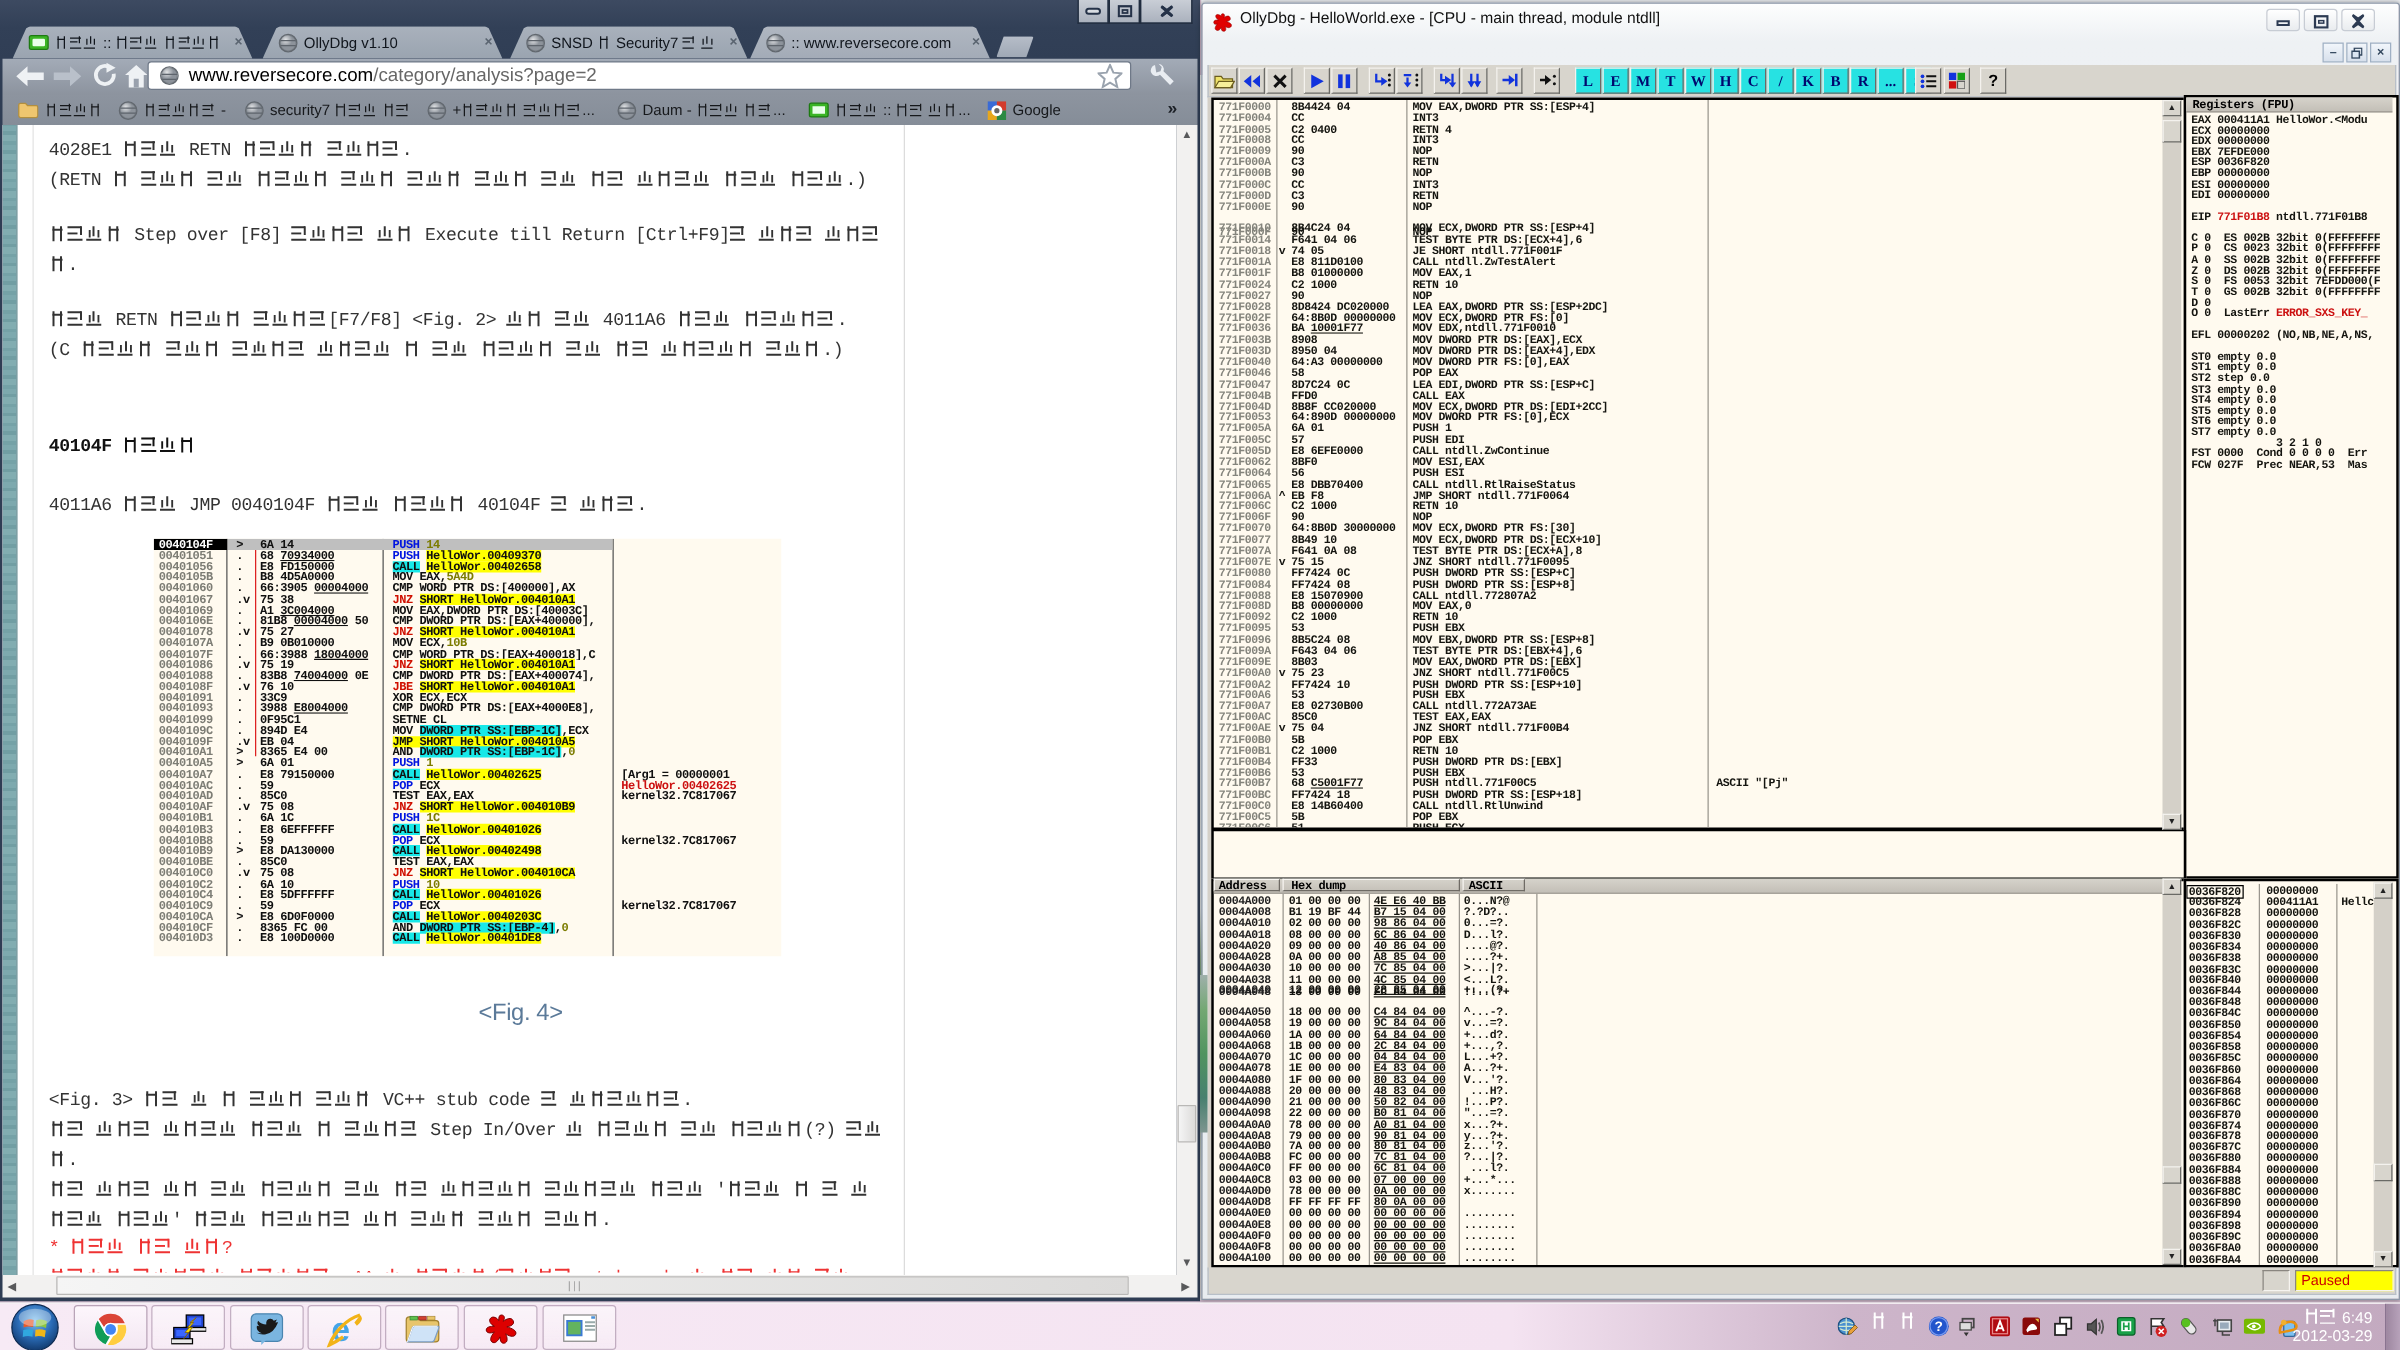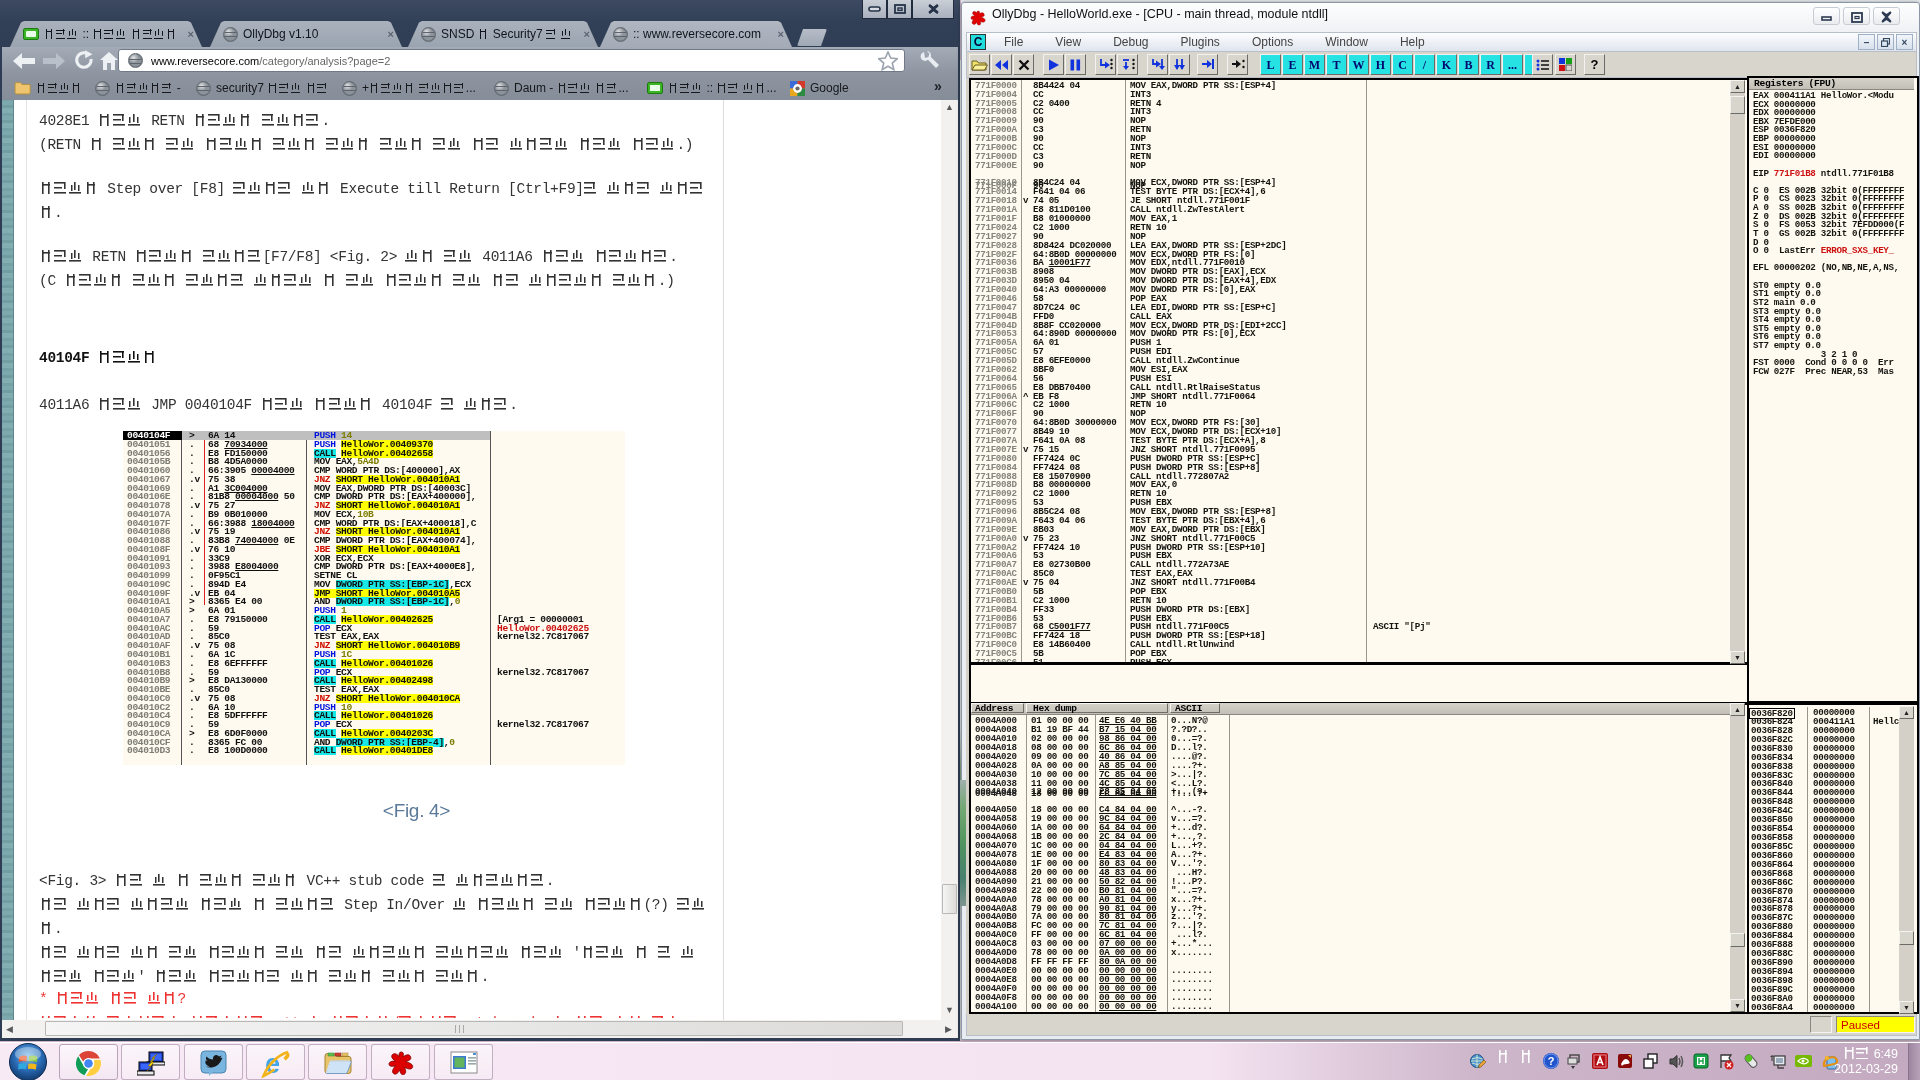--- a/index.html
+++ b/index.html
@@ -148,21 +148,21 @@
 <svg class="abs" style="left:73px;top:50px" width="22" height="22">
       <path d="M18 9 A 7.2 7.2 0 1 1 15.5 4.5" fill="none" stroke="#eef1f4" stroke-width="3"></path>
       <path d="M12.2 0.2 L12.2 8.2 L19.5 4.2 Z" fill="#eef1f4"></path>
     </svg>
 <svg class="abs" style="left:99px;top:50px" width="20" height="22">
       <path d="M10 2 L19 10 L16 10 L16 20 L4 20 L4 10 L1 10 Z" fill="#eef1f4"></path>
       <rect x="8" y="13" width="4" height="7" fill="#99a1ad"></rect>
     </svg>
 <div id="omni" class="abs"></div>
 <span class="glb" style="position:absolute;display:block;left:128px;top:53px"></span>
-<div class="abs" style="left:151px;top:51px;font-size:11px;color:#000;line-height:20px"><span>www.reversecore.com</span><span style="color:#666">/category/analysis?page=2</span></div>
+<div class="abs" style="left:151px;top:51px;font-size:15px;color:#000;line-height:20px"><span>www.reversecore.com</span><span style="color:#666">/category/analysis?page=2</span></div>
 <svg class="abs" style="left:878px;top:51px" width="20" height="20">
       <path d="M10 1 L12.7 7.1 L19.3 7.7 L14.3 12.1 L15.8 18.6 L10 15.2 L4.2 18.6 L5.7 12.1 L0.7 7.7 L7.3 7.1 Z" fill="none" stroke="#9aa3ae" stroke-width="1.6"></path>
     </svg>
 <svg class="abs" style="left:917px;top:49px" width="24" height="24">
       <path d="M7 3 a4.5 4.5 0 1 0 4 7.8 l8 8.2 3 -3 -8.2 -8 a4.5 4.5 0 0 0 -4 -6 l2.6 2.6 -1 3.4 -3.4 1 z" fill="#e9edf2"></path>
     </svg>
 <div id="bookbar" class="abs sm">
 <span class="bk abs" style="left:12px">
         <svg width="17" height="14">
           <path d="M1 3 Q1 1.6 2.4 1.6 L6.4 1.6 L8 3.4 L15 3.4 Q16.2 3.4 16.2 4.8 L16.2 11.6 Q16.2 13 14.8 13 L2.4 13 Q1 13 1 11.6 Z" fill="#efc66f" stroke="#b38f3e"></path>
@@ -489,21 +489,20 @@
         <rect x="2" y="2" width="10" height="9" fill="none" stroke="#2c3a52" stroke-width="1.8"></rect>
         <rect x="5" y="5.5" width="4" height="2" fill="none" stroke="#2c3a52" stroke-width="1.2"></rect>
       </svg>
     </div>
 <div class="abs" style="left:911px;top:4px;width:27px;height:18px;background:linear-gradient(#fff,#e9ecef);border:1px solid #c7ccd4;border-radius:3px">
       <svg width="13" height="12" style="display:block;margin:3px auto 0">
         <path d="M2 1 L6.5 4 L11 1 M2 11 L6.5 8 L11 11" stroke="#2c3a52" stroke-width="1.8" fill="none"></path>
         <path d="M2.5 1.5 L10.5 10.5 M10.5 1.5 L2.5 10.5" stroke="#2c3a52" stroke-width="2"></path>
       </svg>
     </div>
-<div id="omenu" class="abs"><span style="background:#22dddd;border:1px solid #333;color:#003;width:16px;text-align:center;margin:1px 2px 0 3px;font-weight:700;height:16px;line-height:15px">C</span><span>File</span><span>View</span><span>Debug</span><span>Plugins</span><span>Options</span><span>Window</span><span>Help</span></div>
 <div class="abs" style="left:896px;top:31px;width:17px;height:16px;background:linear-gradient(#f2f6fb,#d7e0ec);border:1px solid #9fb0c4;color:#33475e;font-size:10px;font-weight:700;text-align:center;line-height:15px">–</div>
 <div class="abs" style="left:915px;top:31px;width:17px;height:16px;background:linear-gradient(#f2f6fb,#d7e0ec);border:1px solid #9fb0c4;color:#33475e;font-size:10px;font-weight:700;text-align:center;line-height:15px"><svg width="9" height="9" style="margin-top:3px">
         <rect x="2.5" y="0.5" width="6" height="5.5" fill="none" stroke="#33475e" stroke-width="1.2"></rect>
         <rect x="0.5" y="3" width="6" height="5.5" fill="#dce6f2" stroke="#33475e" stroke-width="1.2"></rect>
       </svg></div>
 <div class="abs" style="left:934px;top:31px;width:17px;height:16px;background:linear-gradient(#f2f6fb,#d7e0ec);border:1px solid #9fb0c4;color:#33475e;font-size:10px;font-weight:700;text-align:center;line-height:15px">×</div>
 <div id="otool" class="abs">
 <div class="tbtn" style="left:2px"><svg width="17" height="14" style="margin-top:3px">
           <path d="M1 3 L6 3 L7.5 5 L15 5 L15 12 L1 12 Z" fill="#efe26a" stroke="#6b5d1e"></path>
           <path d="M1 12 L4 7 L16.5 7 L13.5 12 Z" fill="#f7ef9a" stroke="#6b5d1e"></path>
@@ -682,21 +681,21 @@
 <div class="dr" style="top:103.44px;left:0"><s style="left:2px">P 0  CS 0023 32bit 0(FFFFFFFF</s></div>
 <div class="dr" style="top:112.06px;left:0"><s style="left:2px">A 0  SS 002B 32bit 0(FFFFFFFF</s></div>
 <div class="dr" style="top:120.68px;left:0"><s style="left:2px">Z 0  DS 002B 32bit 0(FFFFFFFF</s></div>
 <div class="dr" style="top:129.30px;left:0"><s style="left:2px">S 0  FS 0053 32bit 7EFDD000(F</s></div>
 <div class="dr" style="top:137.92px;left:0"><s style="left:2px">T 0  GS 002B 32bit 0(FFFFFFFF</s></div>
 <div class="dr" style="top:146.54px;left:0"><s style="left:2px">D 0</s></div>
 <div class="dr" style="top:155.16px;left:0"><s style="left:2px">O 0  LastErr <x class="rdt">ERROR_SXS_KEY_</x></s></div>
 <div class="dr" style="top:172.40px;left:0"><s style="left:2px">EFL 00000202 (NO,NB,NE,A,NS,</s></div>
 <div class="dr" style="top:189.64px;left:0"><s style="left:2px">ST0 empty 0.0</s></div>
 <div class="dr" style="top:198.26px;left:0"><s style="left:2px">ST1 empty 0.0</s></div>
-<div class="dr" style="top:206.88px;left:0"><s style="left:2px">ST2 main 0.0</s></div>
+<div class="dr" style="top:206.88px;left:0"><s style="left:2px">ST2 step 0.0</s></div>
 <div class="dr" style="top:215.50px;left:0"><s style="left:2px">ST3 empty 0.0</s></div>
 <div class="dr" style="top:224.12px;left:0"><s style="left:2px">ST4 empty 0.0</s></div>
 <div class="dr" style="top:232.74px;left:0"><s style="left:2px">ST5 empty 0.0</s></div>
 <div class="dr" style="top:241.36px;left:0"><s style="left:2px">ST6 empty 0.0</s></div>
 <div class="dr" style="top:249.98px;left:0"><s style="left:2px">ST7 empty 0.0</s></div>
 <div class="dr" style="top:258.60px;left:0"><s style="left:2px">             3 2 1 0</s></div>
 <div class="dr" style="top:267.22px;left:0"><s style="left:2px">FST 0000  Cond 0 0 0 0  Err</s></div>
 <div class="dr" style="top:275.84px;left:0"><s style="left:2px">FCW 027F  Prec NEAR,53  Mas</s></div>
 </div>
 <div class="ohdr" style="left:9px;top:700px;width:772px;height:12px;line-height:10px">

